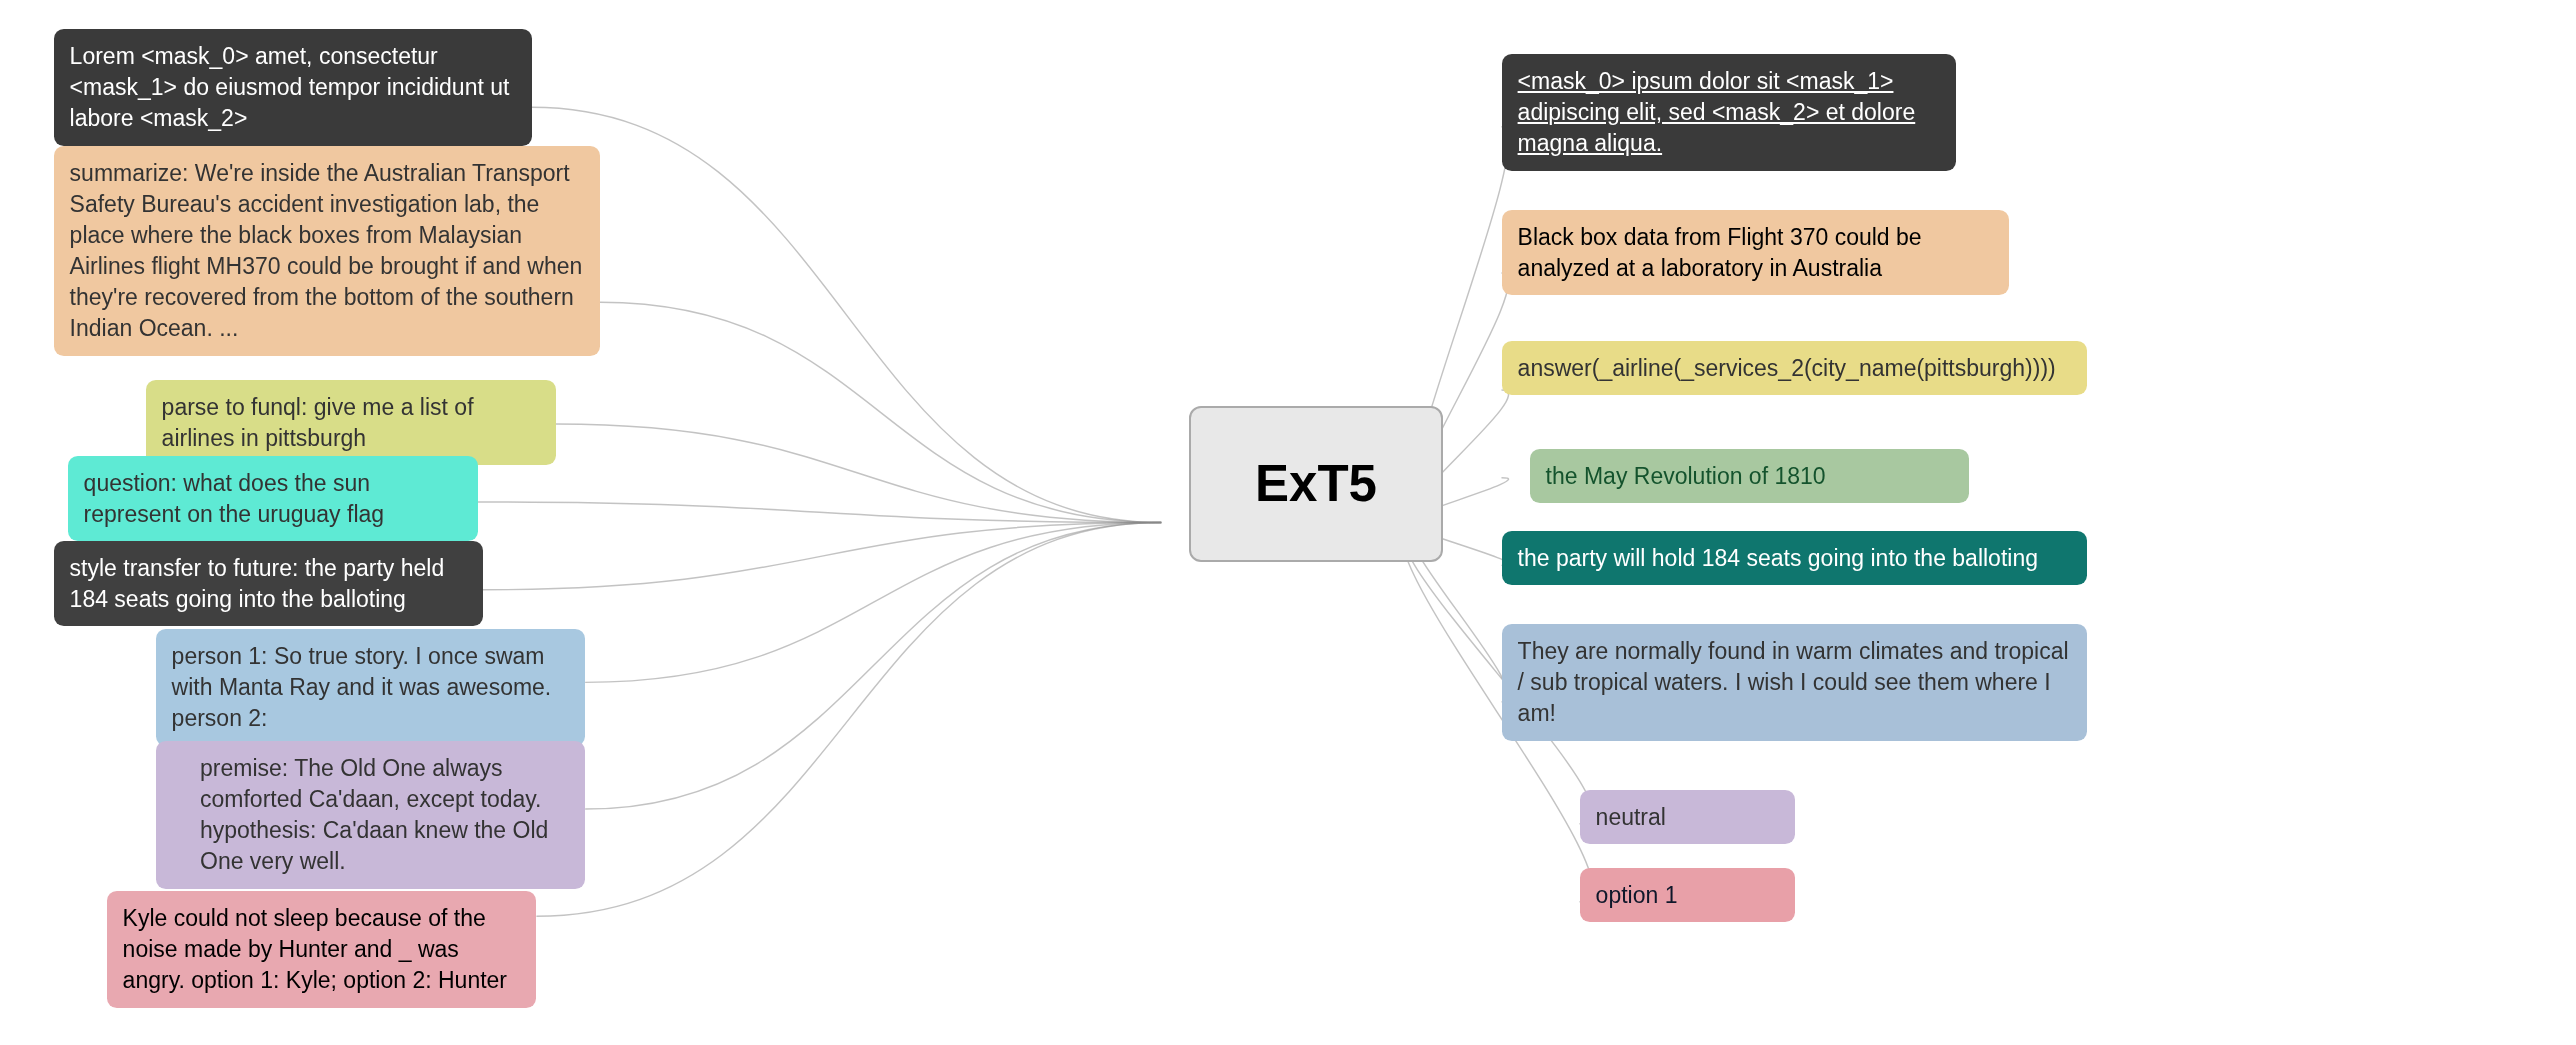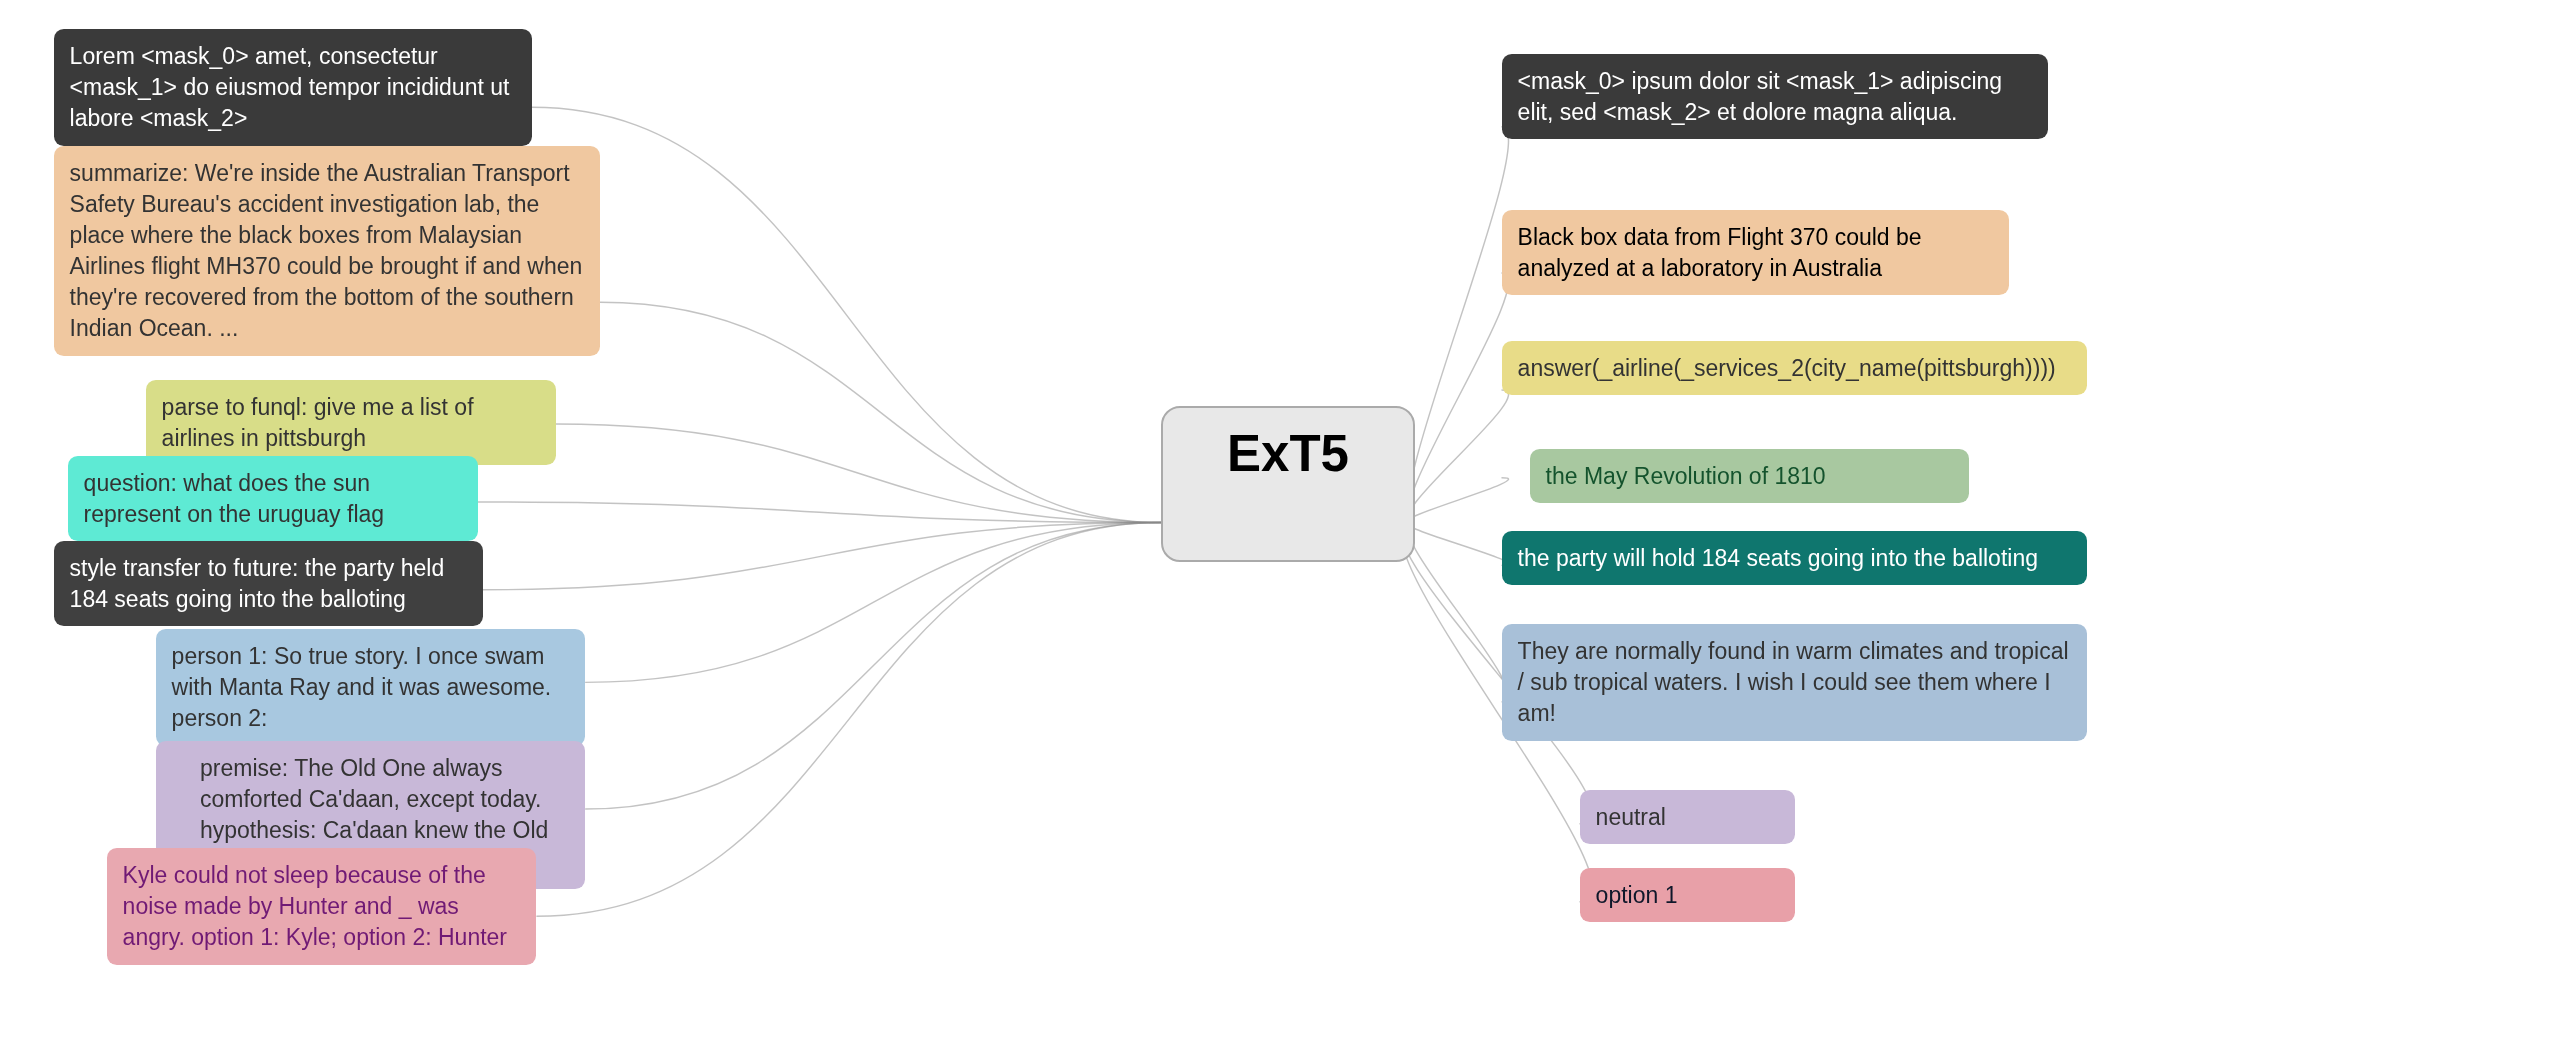--- a/index.html
+++ b/index.html
@@ -15,37 +15,39 @@
       position: absolute;
       border-radius: 9.8px;
       padding: 11.7px 15.6px;
       font-size: 23px;
       line-height: 1.35;
       border: none;
     }
     .center-node {
       background: #e8e8e8;
       border: 2px solid #aaaaaa;
-      border-radius: 19px;
+      border-radius: 12px;
       font-size: 51px;
       font-weight: 700;
       display: flex;
+      align-items: center;
       justify-content: center;
       width: 254px;
       height: 156px;
+      margin-left: 28px;
     }
     
     .dark-gray { background: #3a3a3a; color: #ffffff; }
     .peach { background: #f0c8a0; color: #333; }
     .yellow-green { background: #d8dd88; color: #333; }
     .sage { background: #5eead4; color: #333; }
     .steel-blue { background: #404040; color: #fff; }
     .light-blue { background: #a8c8e0; color: #333; }
     .lavender { background: #c8b8d8; color: #333; padding-left: 44px; }
-    .pink { background: #e8a8b0; color: #701a75; }
+    .pink { background: #e8a8b0; color: #000000; margin-top: 43px; }
 
     
     .dark-gray-r { background: #3a3a3a; color: #ffffff; }
     .peach-r { background: #f0c8a0; color: #000000; }
     .yellow-r { background: #e8dc88; color: #333; }
     .sage-r { background: #a8c8a0; color: #14532d; margin-left: 28px; }
     .steel-r { background: #0f766e; color: #fff; }
     .blue-r { background: #a8c0d8; color: #333; }
     .lavender-r { background: #c8b8d8; color: #333; }
     .pink-r { background: #e8a0a8; color: #0f172a; }
@@ -91,21 +93,21 @@
 </div>
 
 <div class="node dark-gray" style="left: 54px; top: 29px; width: 478px;">Lorem &lt;mask_0&gt; amet, consectetur &lt;mask_1&gt; do eiusmod tempor incididunt ut labore &lt;mask_2&gt;</div>
 <div class="node peach" style="left: 54px; top: 146px; width: 546px;">summarize: We're inside the Australian Transport Safety Bureau's accident investigation lab, the place where the black boxes from Malaysian Airlines flight MH370 could be brought if and when they're recovered from the bottom of the southern Indian Ocean. ...</div>
 <div class="node yellow-green" style="left: 146px; top: 380px; width: 410px;">parse to funql: give me a list of airlines in pittsburgh</div>
 <div class="node sage" style="left: 68px; top: 456px; width: 410px;">question: what does the sun represent on the uruguay flag</div>
 <div class="node steel-blue" style="left: 54px; top: 541px; width: 429px;">style transfer to future: the party held 184 seats going into the balloting</div>
 <div class="node light-blue" style="left: 156px; top: 629px; width: 429px;">person 1: So true story. I once swam with Manta Ray and it was awesome. person 2:</div>
 <div class="node lavender" style="left: 156px; top: 741px; width: 429px;">premise: The Old One always comforted Ca'daan, except today. hypothesis: Ca'daan knew the Old One very well.</div>
 <div class="node pink" style="left: 107px; top: 848px; width: 429px;">Kyle could not sleep because of the noise made by Hunter and _ was angry. option 1: Kyle; option 2: Hunter</div>
-<div class="node dark-gray-r" style="left: 1502px; top: 54px; width: 546px;">&lt;mask_0&gt; ipsum dolor sit &lt;mask_1&gt; adipiscing elit, sed &lt;mask_2&gt; et dolore magna aliqua.</div>
+<div class="node dark-gray-r" style="left: 1502px; top: 54px; width: 454px; text-decoration: underline;">&lt;mask_0&gt; ipsum dolor sit &lt;mask_1&gt; adipiscing elit, sed &lt;mask_2&gt; et dolore magna aliqua.</div>
 <div class="node peach-r" style="left: 1502px; top: 210px; width: 507px;">Black box data from Flight 370 could be analyzed at a laboratory in Australia</div>
 <div class="node yellow-r" style="left: 1502px; top: 341px; width: 585px;">answer(_airline(_services_2(city_name(pittsburgh))))</div>
 <div class="node sage-r" style="left: 1502px; top: 449px; width: 439px;">the May Revolution of 1810</div>
 <div class="node steel-r" style="left: 1502px; top: 531px; width: 585px;">the party will hold 184 seats going into the balloting</div>
 <div class="node blue-r" style="left: 1502px; top: 624px; width: 585px;">They are normally found in warm climates and tropical / sub tropical waters. I wish I could see them where I am!</div>
 <div class="node lavender-r" style="left: 1580px; top: 790px; width: 215px;">neutral</div>
 <div class="node pink-r" style="left: 1580px; top: 868px; width: 215px;">option 1</div>
 
 
 </body></html>

